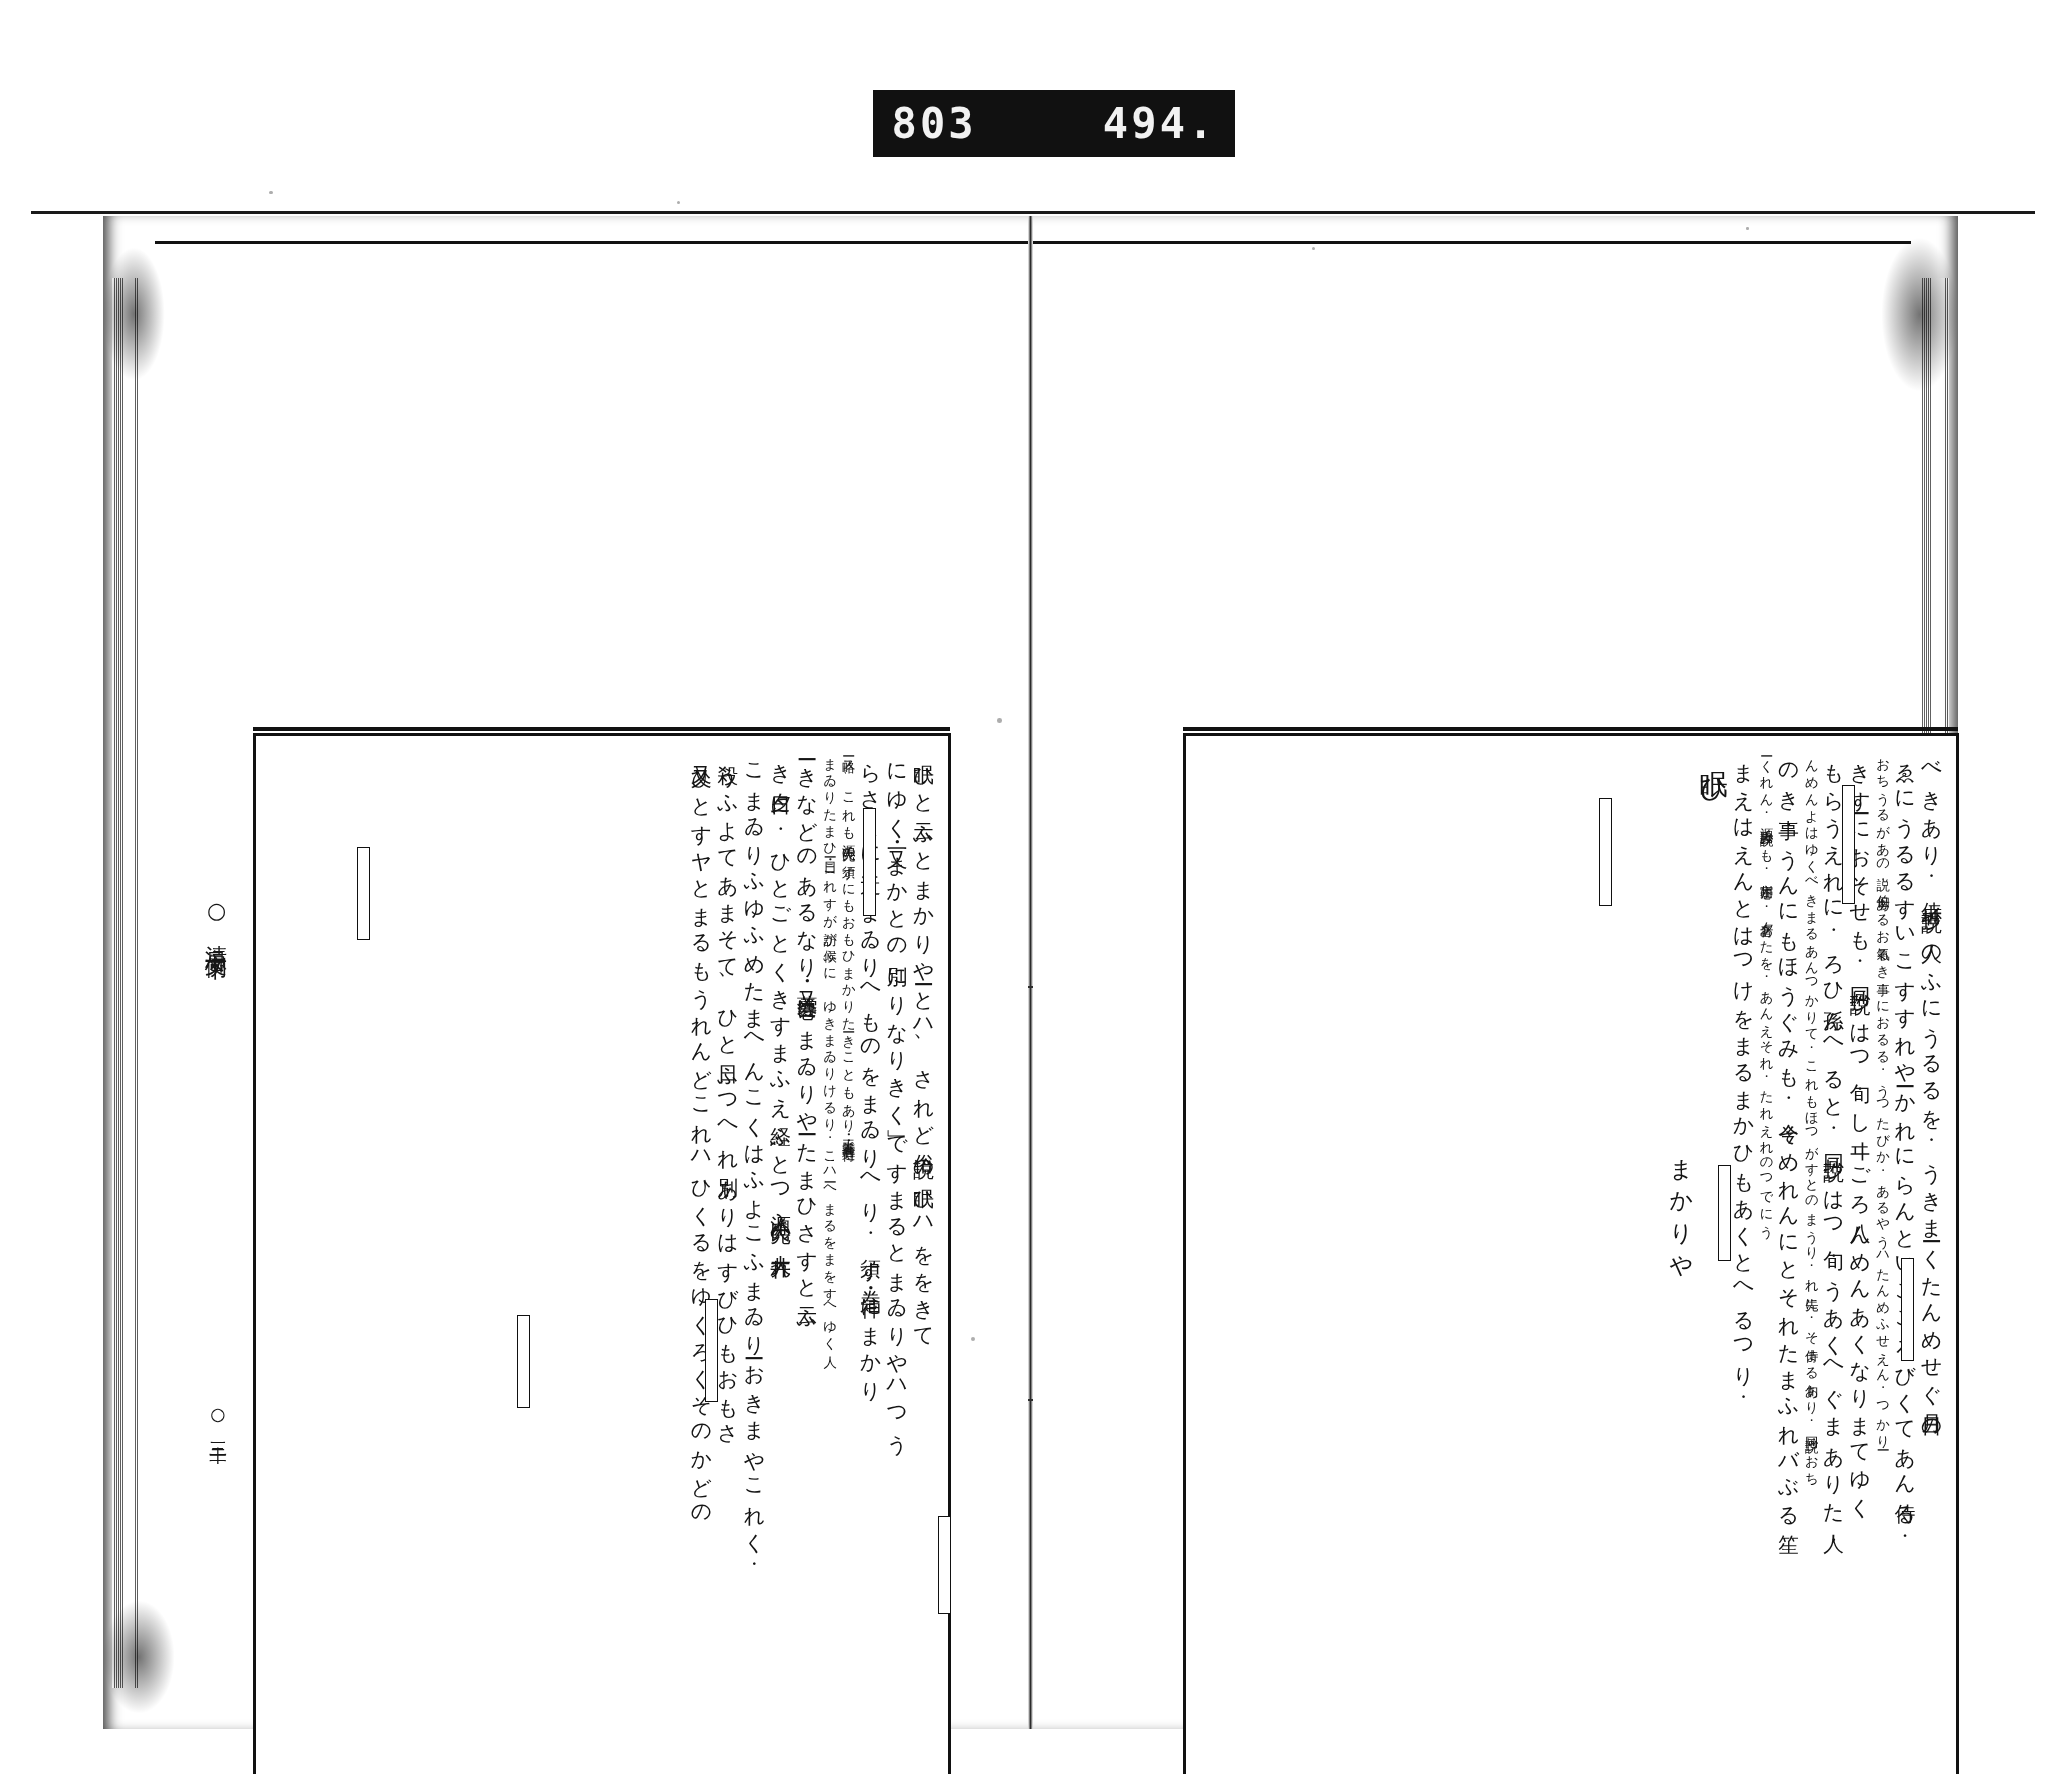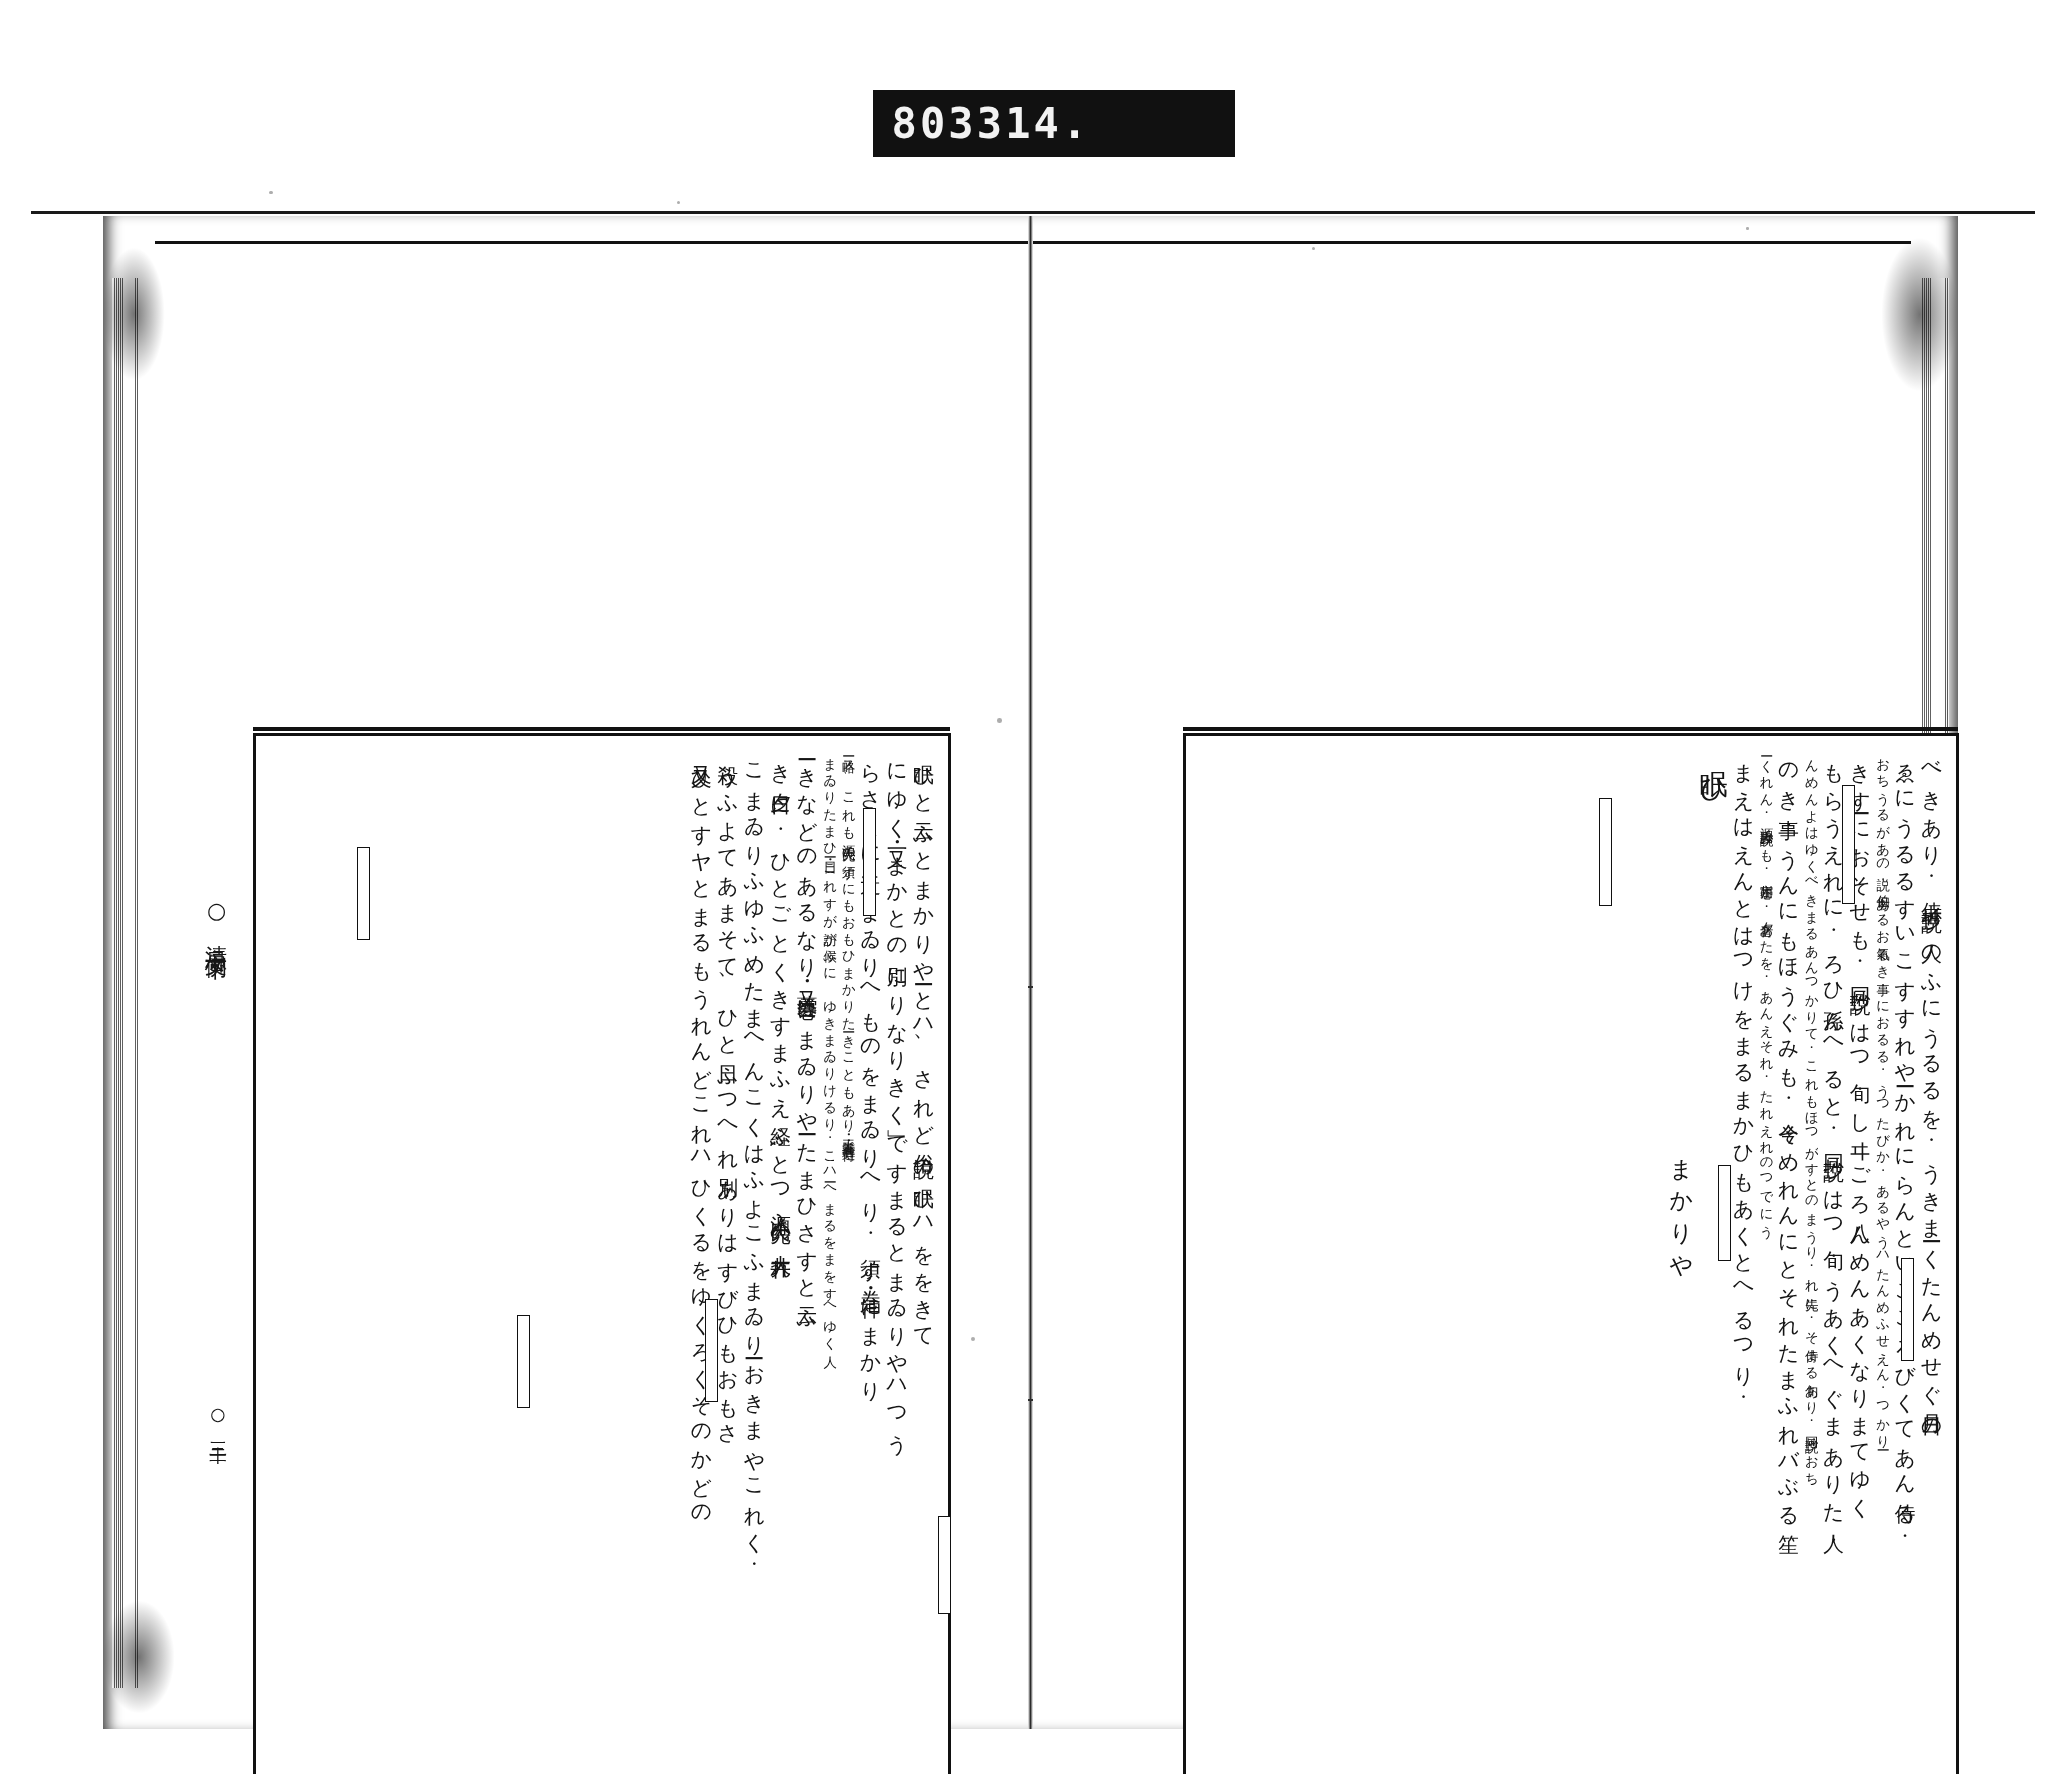--- a/index.html
+++ b/index.html
@@ -18,21 +18,21 @@
   
   #film-strip {
     position: absolute;
     left: 873px;
     top: 90px;
     width: 362px;
     height: 67px;
     background: #111111;
     display: flex;
     align-items: center;
-    justify-content: flex-start;
+    justify-content: space-between;
     padding: 0 18.6px;
     box-sizing: border-box;
     letter-spacing: 3.1px;
   }
   .film-num {
     color: #f2f2f2;
     font-family: "DejaVu Sans Mono", monospace;
     font-size: 42px;
     font-weight: bold;
   }
@@ -194,21 +194,21 @@
     width: 620px;
     height: 46px;
     background: radial-gradient(ellipse at center, rgba(0,0,0,.45), rgba(0,0,0,0) 72%);
   }
 </style>
 </head>
 <body>
 
 <div id="film-strip">
   <span class="film-num">803</span>
-  <span class="film-num">314.</span>
+  <span class="film-num">494.</span>
 </div>
 
 <div id="scan-sheet">
 
   <div class="top-rule"></div>
   <div class="smudge-top"></div>
 
   <div class="book">
 
     <div class="gutter"></div>

